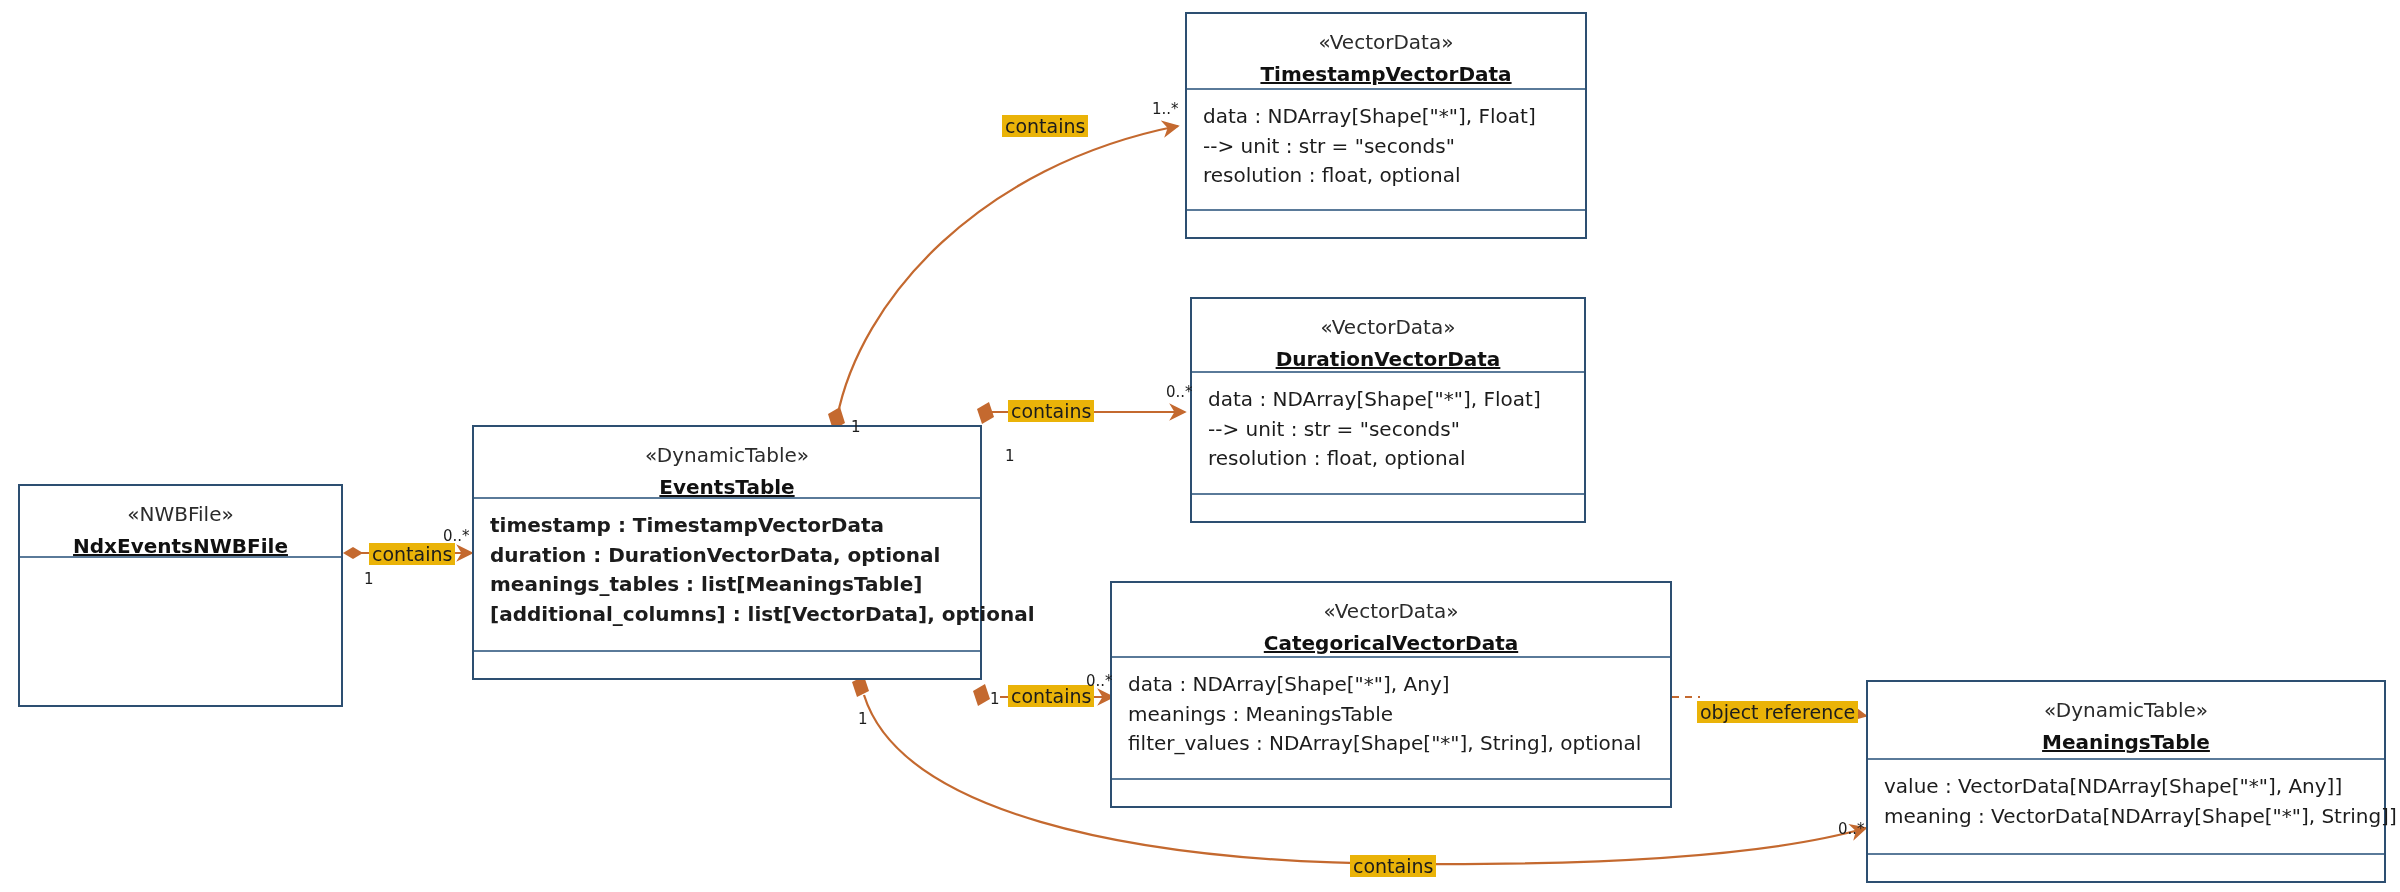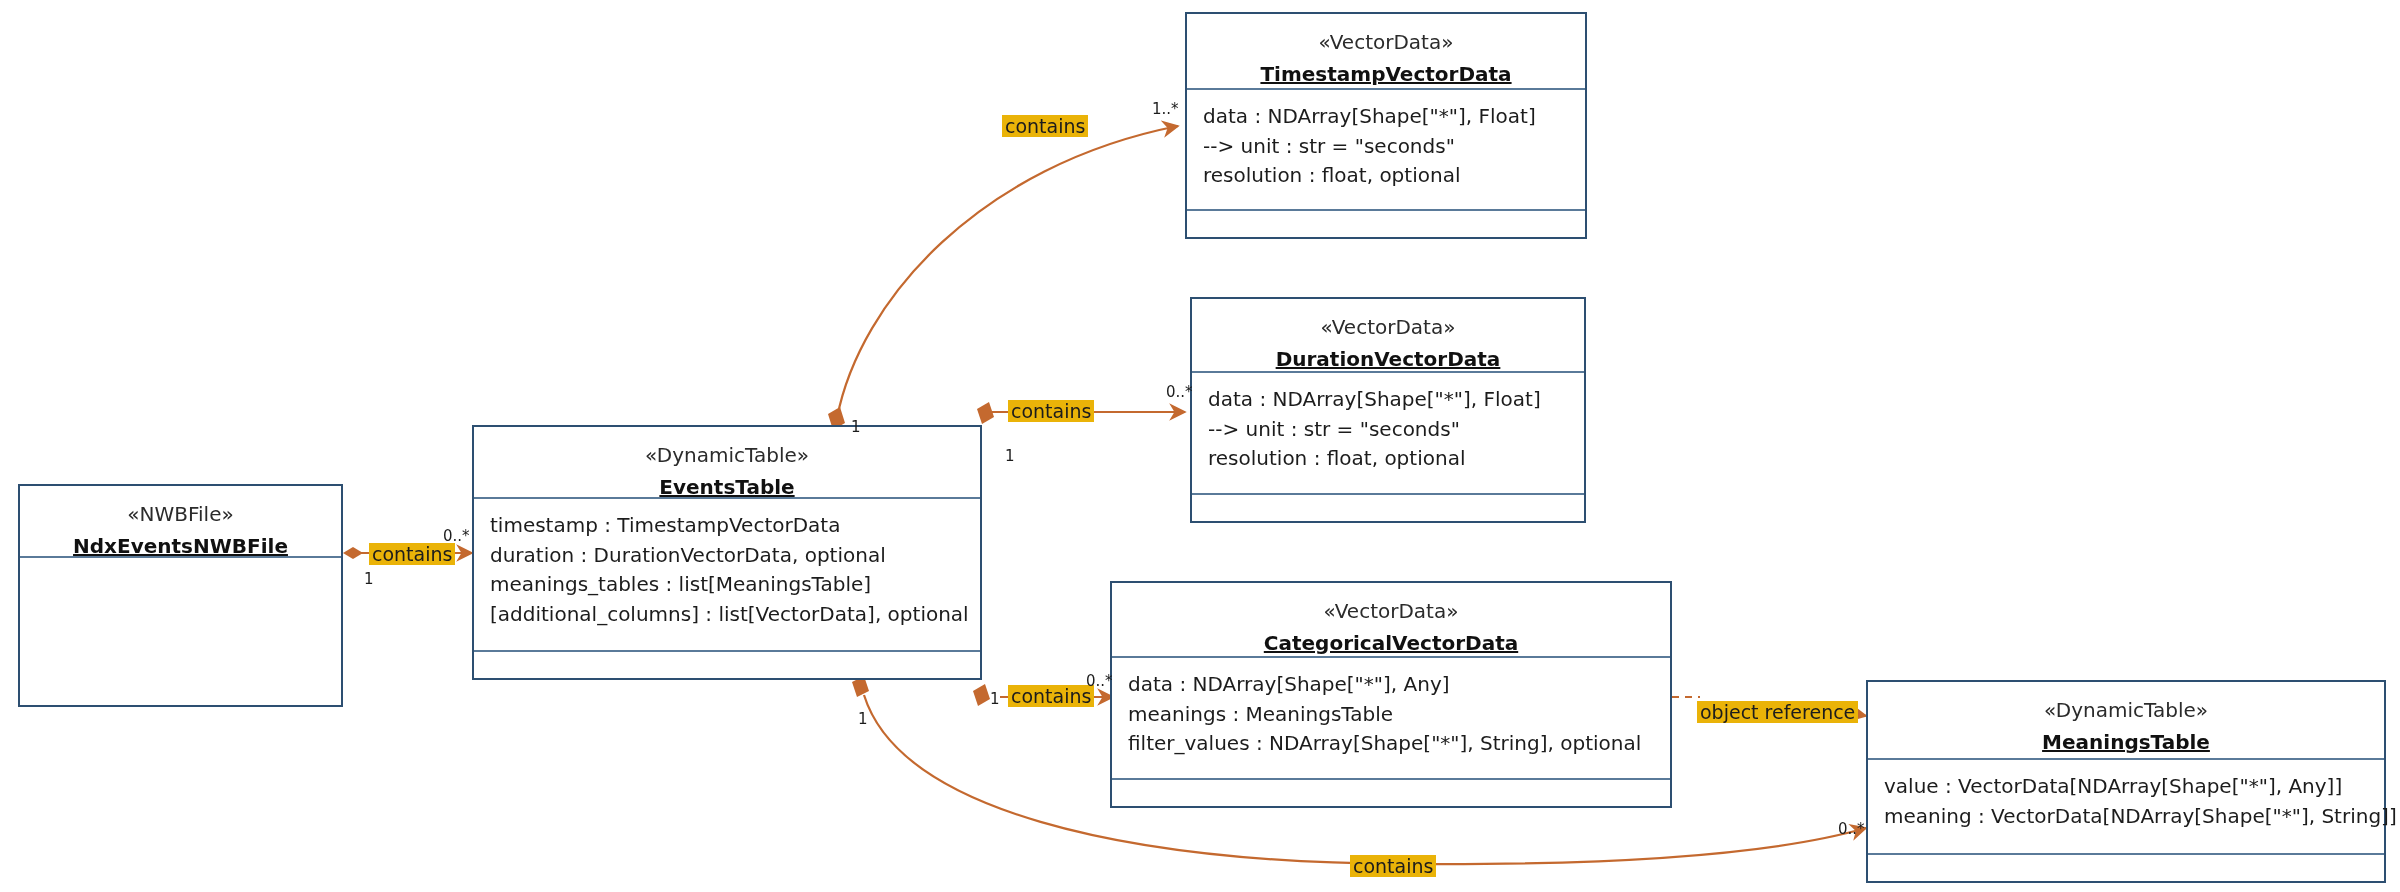--- a/index.html
+++ b/index.html
@@ -143,21 +143,21 @@
       <span class="classname">NdxEventsNWBFile</span>
     </div>
     <div class="uml-ops"></div>
   </div>
 
   <div class="uml-box" style="left:472px; top:425px; width:510px; height:255px;">
     <div class="uml-head" style="height:72px;">
       <span class="stereotype">«DynamicTable»</span>
       <span class="classname">EventsTable</span>
     </div>
-    <div class="uml-attrs" style="height:150px;">
+    <div class="uml-attrs" style="height:150px;font-weight:bold;">
       <span class="attr">timestamp : TimestampVectorData</span>
       <span class="attr">duration : DurationVectorData, optional</span>
       <span class="attr">meanings_tables : list[MeaningsTable]</span>
       <span class="attr">[additional_columns] : list[VectorData], optional</span>
     </div>
     <div class="uml-ops"></div>
   </div>
 
   <div class="uml-box" style="left:1185px; top:12px; width:402px; height:227px;">
     <div class="uml-head" style="height:76px;">

